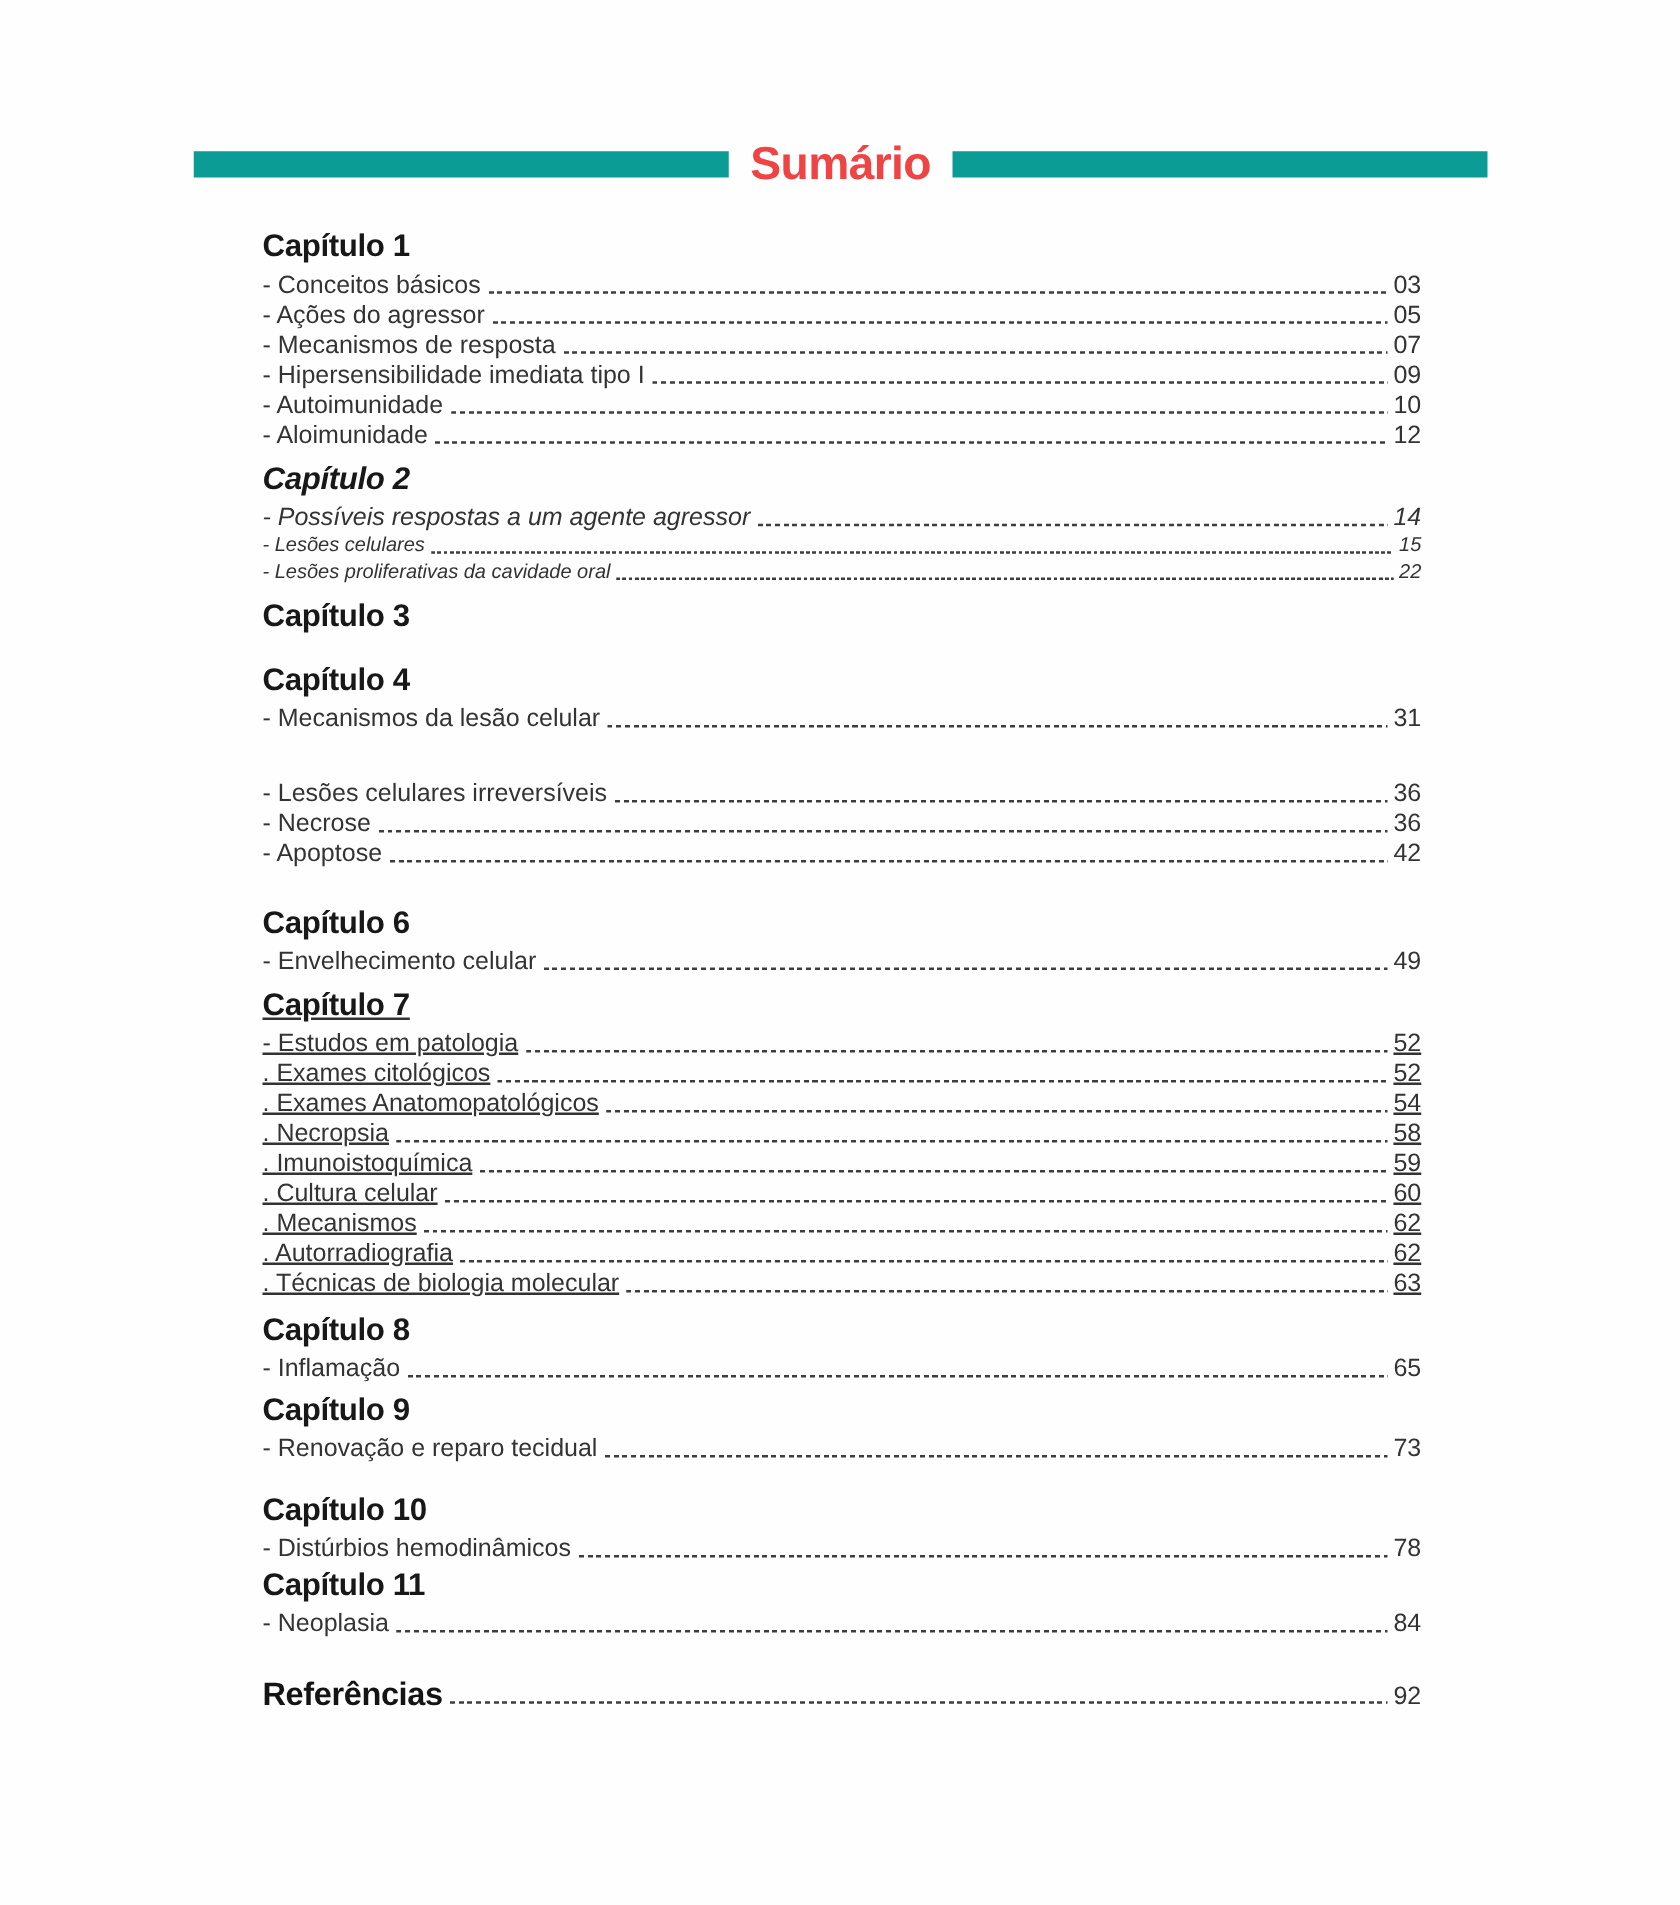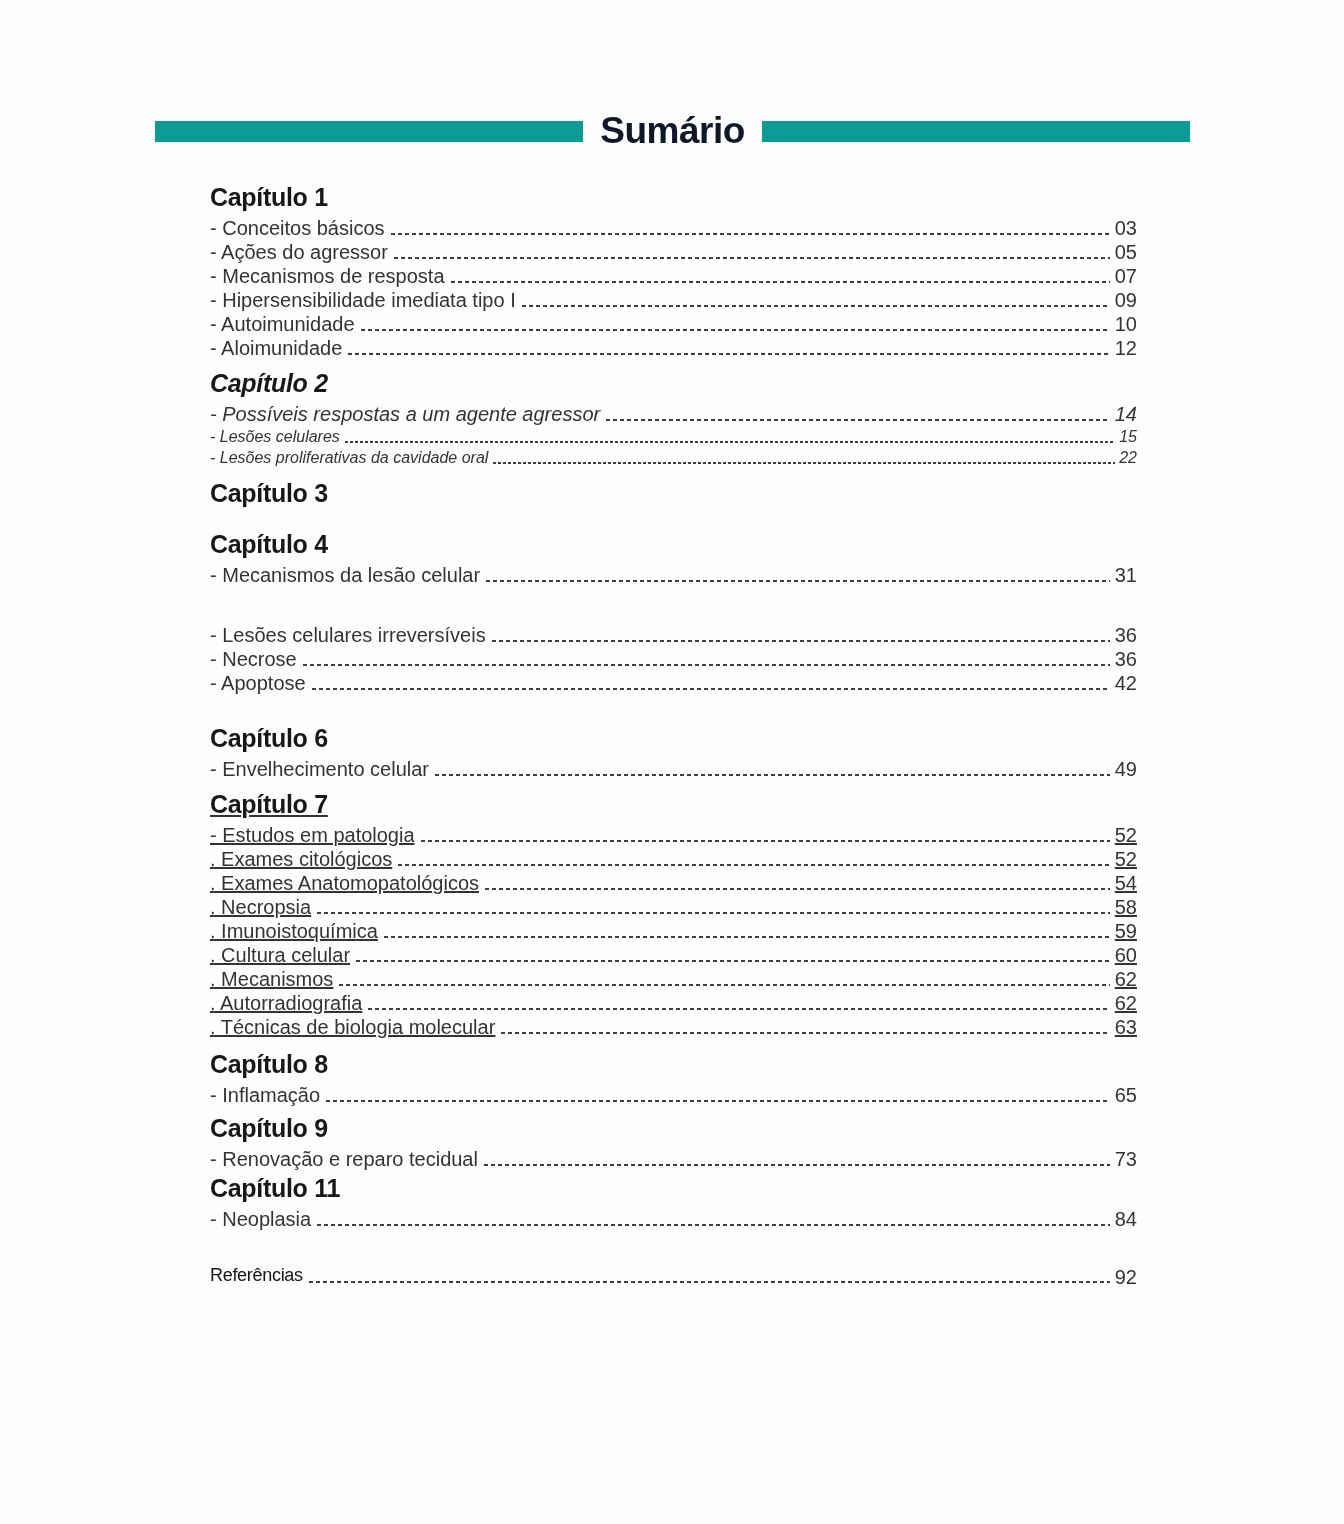--- a/index.html
+++ b/index.html
@@ -17,21 +17,21 @@
   .summary-header {
     position: absolute;
     top: 116px; left: 155px; width: 1035px;
     display: flex; align-items: center;
   }
   .accent-bar { flex: 1 1 0; height: 21px; background: #0b9c96; }
   .page-title {
     margin: 0 17px;
     font-size: 37px; font-weight: 700;
     letter-spacing: -0.5px;
-    color: #0f172a;
+    color: #ef4444;
     line-height: 30px;
     white-space: nowrap;
   }
 
   
   .toc {
     position: absolute;
     top: 184px; left: 210px; width: 927px;
   }
   .chapter-title {
@@ -73,21 +73,21 @@
   .ch-5  { margin-top: 36px; }
   .ch-6  { margin-top: 30px; }
   .ch-7  { margin-top: 10px; text-decoration: underline; }
   .ch-8  { margin-top: 12px; }
   .ch-9  { margin-top: 8px; }
   .ch-10 { margin-top: 24px; }
   .ch-11 { margin-top: 4px; }
 
   .ref-row { margin-top: 30px; }
   .ref-row .ref-label {
-    font-size: 18px; font-weight: 400;
+    font-size: 26px; font-weight: 700;
     color: #141414;
     letter-spacing: -0.3px;
     line-height: 28px;
     white-space: nowrap;
   }
   .ref-row .leader { margin-bottom: 6px; }
 </style>
 </head>
 <body>
 
@@ -285,20 +285,30 @@
     <h2 class="chapter-title">Capítulo 9</h2>
     <div class="entries">
   <div class="entry">
     <span class="entry-label">- Renovação e reparo tecidual</span>
     <span class="leader"></span>
     <span class="page-num">73</span>
   </div>
 </div>
   </section>
 
+  <section class="chapter ch-10">
+    <h2 class="chapter-title">Capítulo 10</h2>
+    <div class="entries">
+  <div class="entry">
+    <span class="entry-label">- Distúrbios hemodinâmicos</span>
+    <span class="leader"></span>
+    <span class="page-num">78</span>
+  </div>
+</div>
+  </section>
 
   <section class="chapter ch-11">
     <h2 class="chapter-title">Capítulo 11</h2>
     <div class="entries">
   <div class="entry">
     <span class="entry-label">- Neoplasia</span>
     <span class="leader"></span>
     <span class="page-num">84</span>
   </div>
 </div>

